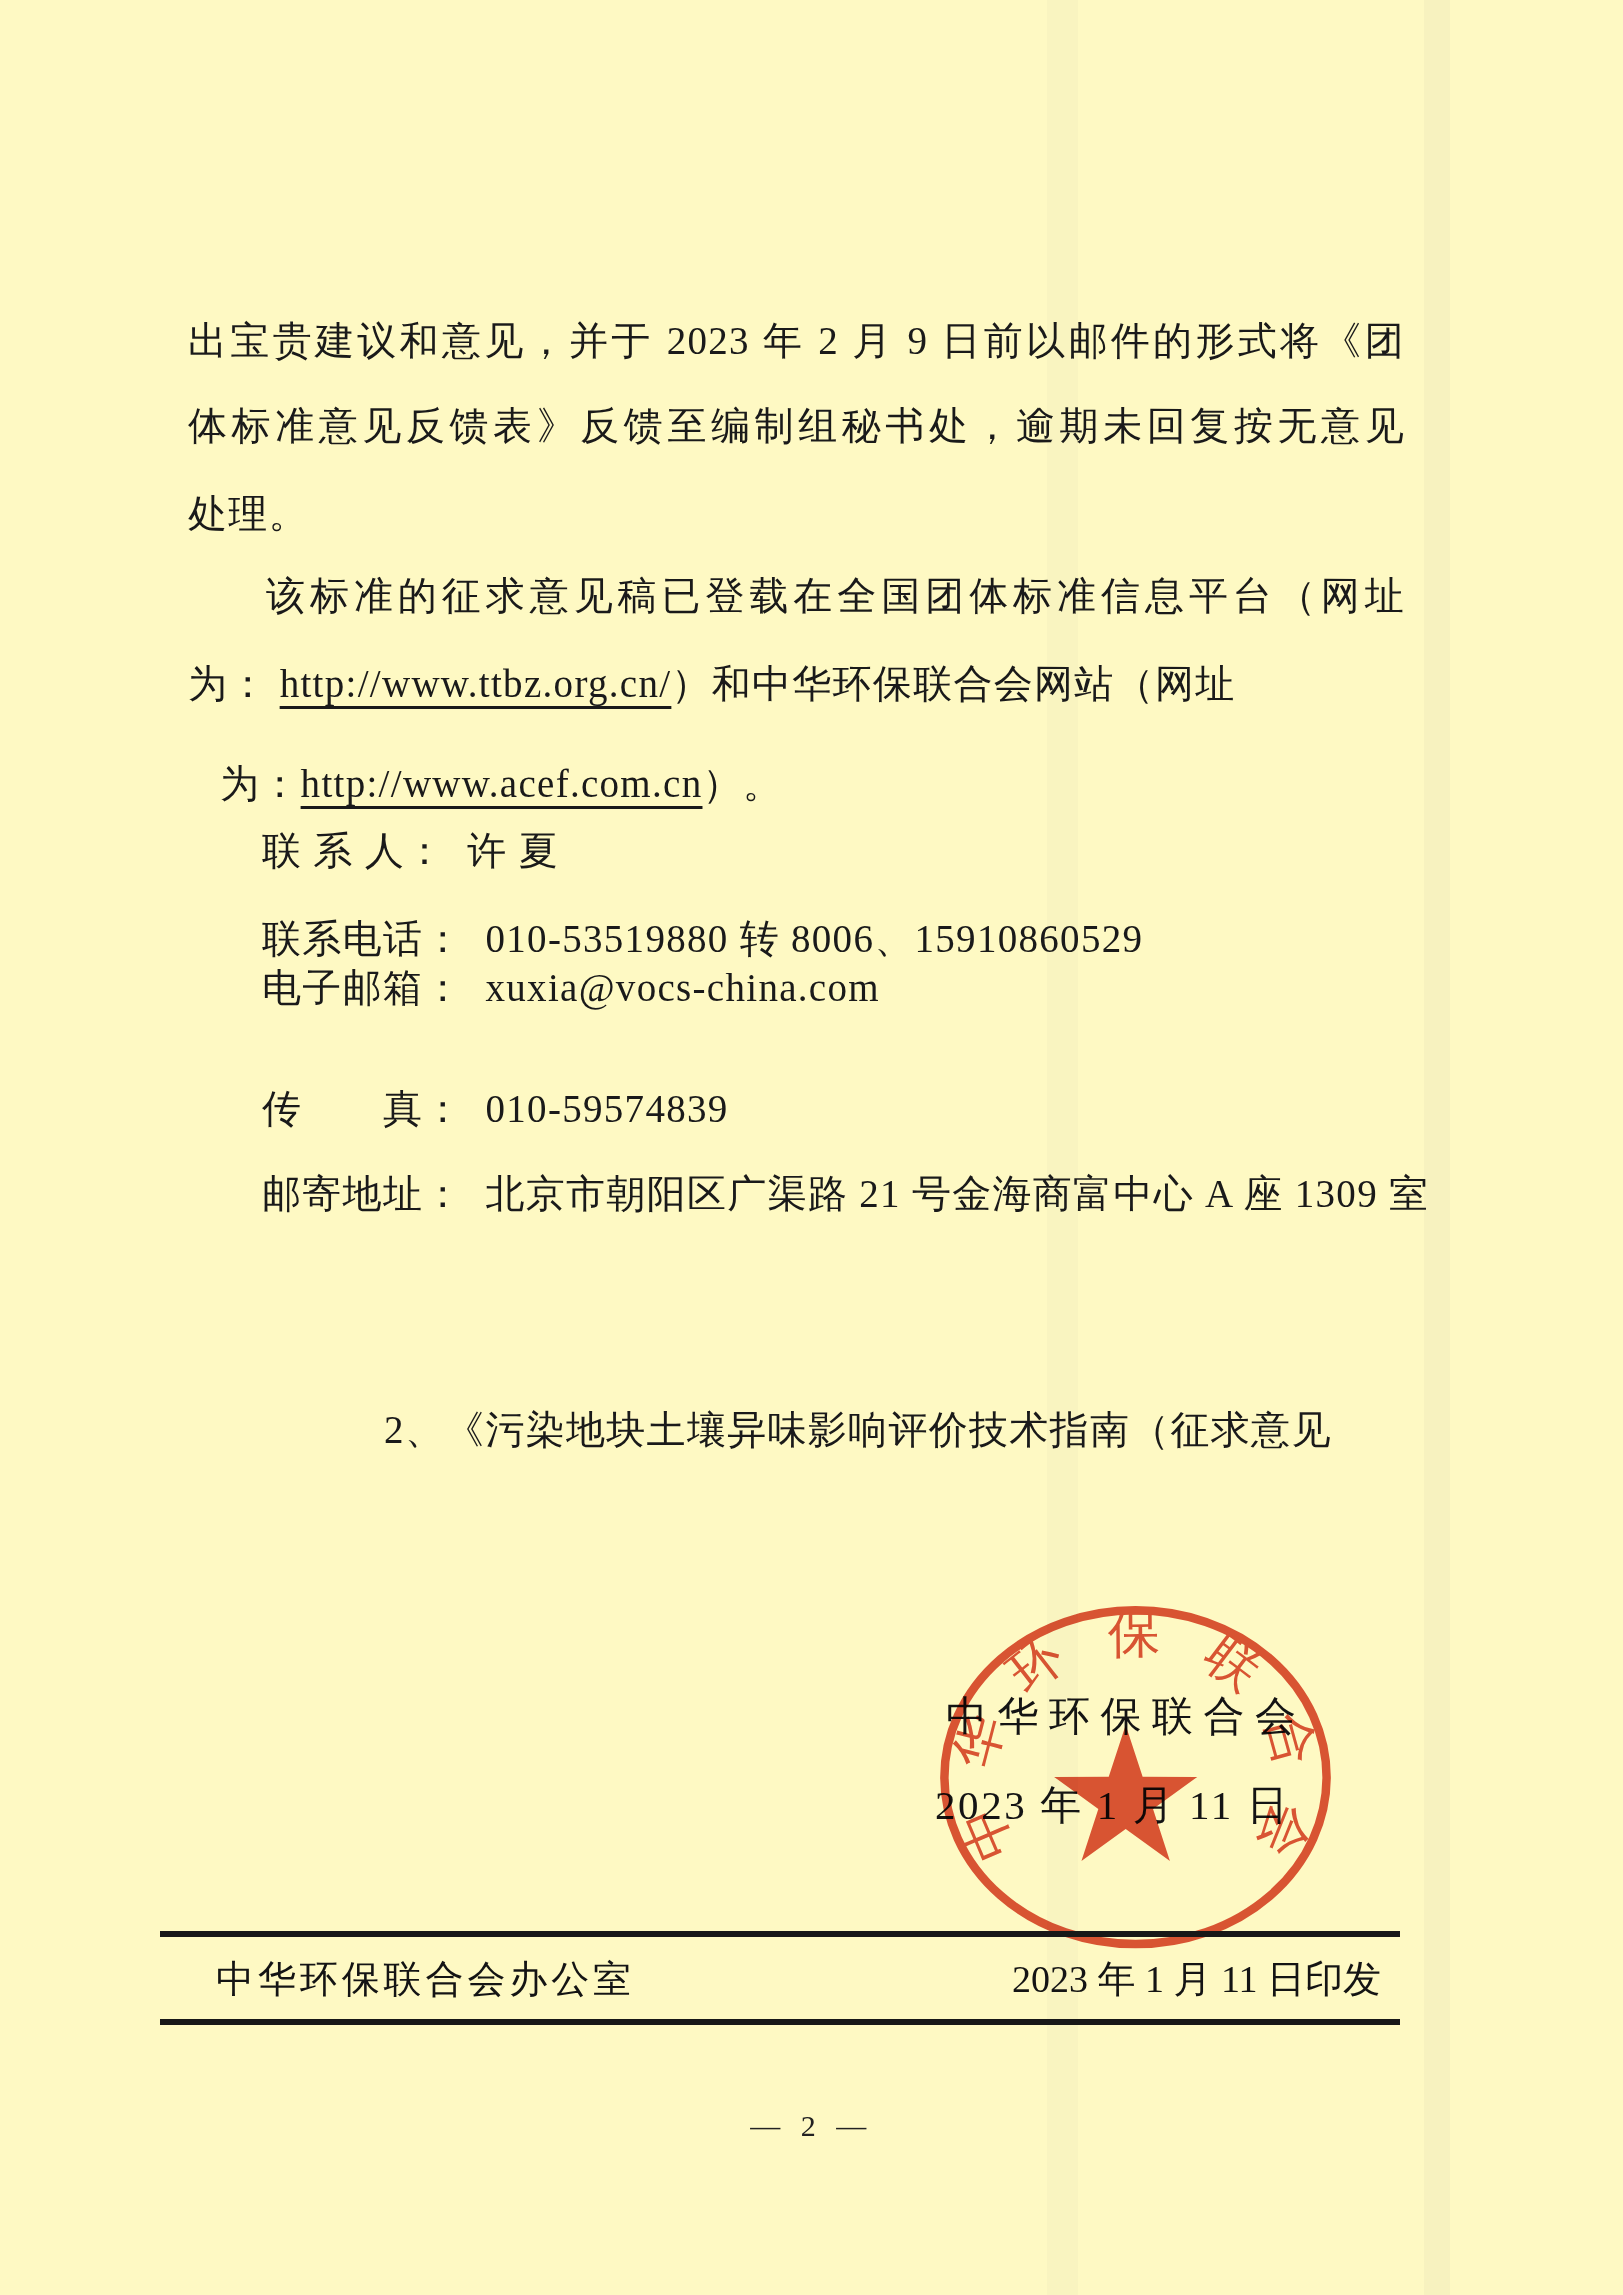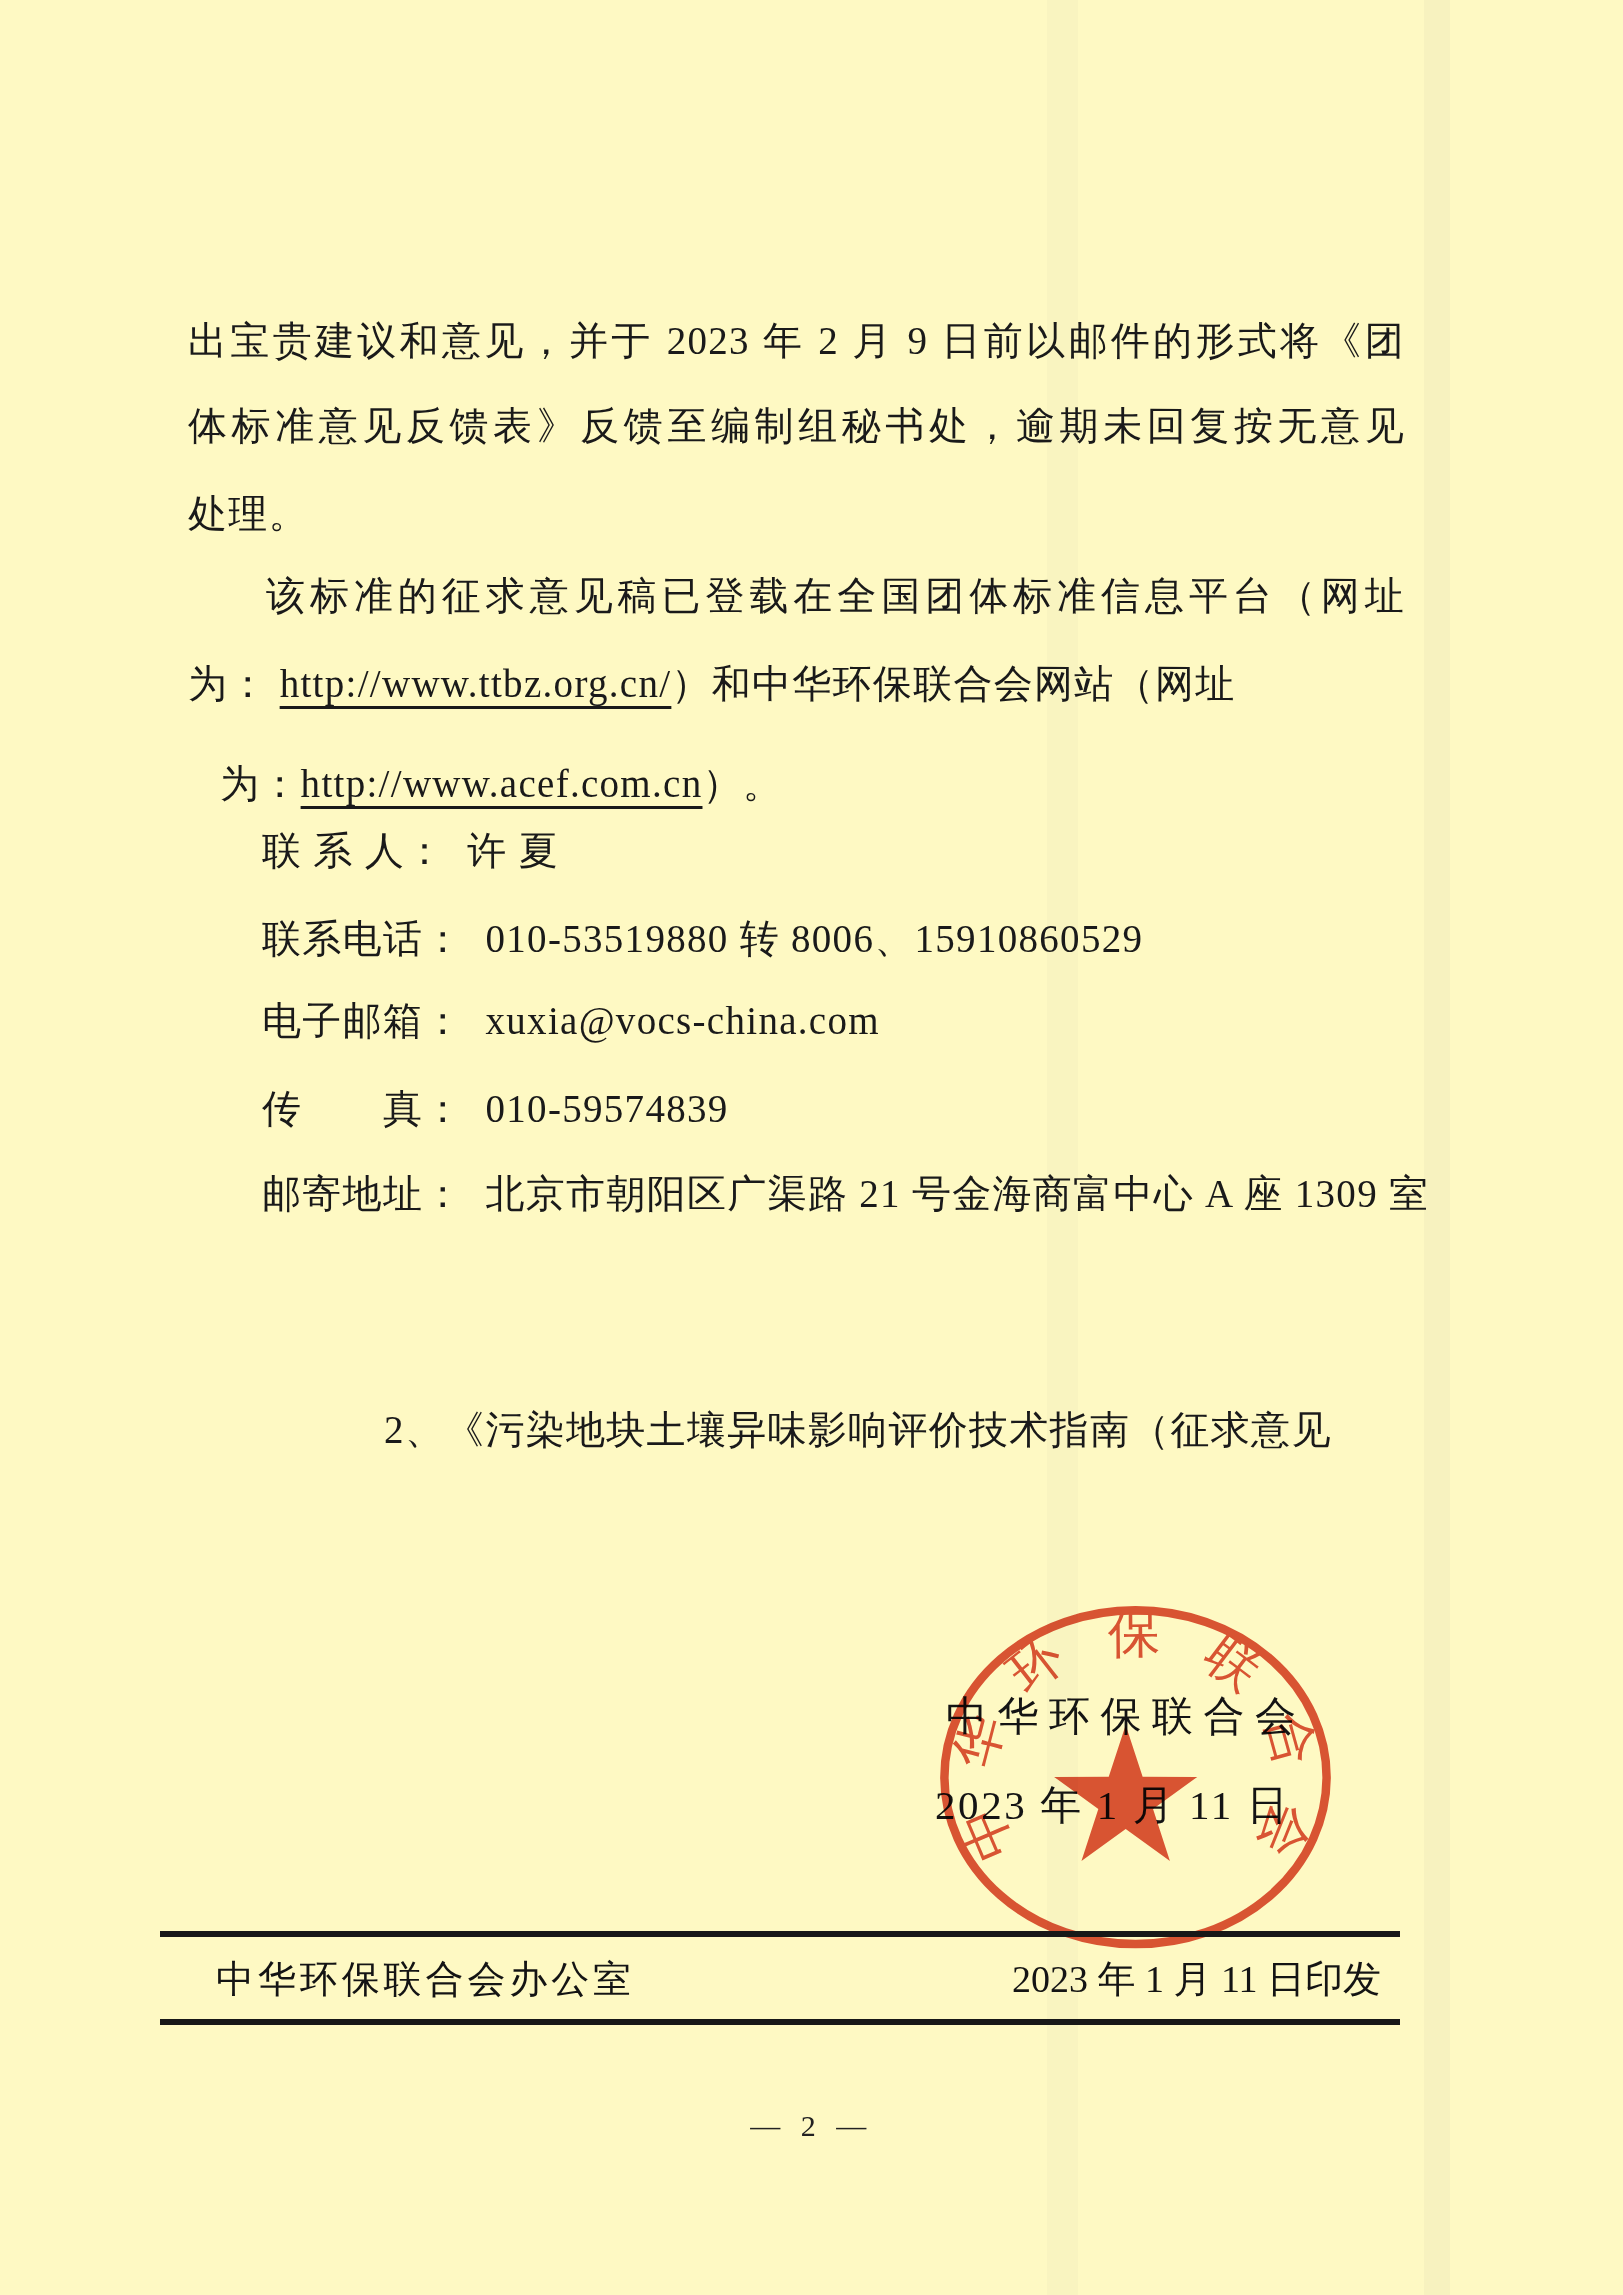--- a/index.html
+++ b/index.html
@@ -97,21 +97,21 @@
   <div class="line" style="left:188px;top:756px;margin-left:32px;">
     <span>为：</span><span class="url">http://www.acef.com.cn</span><span>）。</span>
   </div>
 
   <div class="line contact" style="left:262px;top:823px;">
     <span>联 系 人：</span><span class="val">许 夏</span>
   </div>
   <div class="line contact" style="left:262px;top:911px;">
     <span>联系电话：</span><span class="val">010-53519880 转 8006、15910860529</span>
   </div>
-  <div class="line contact" style="left:262px;top:993px;">
+  <div class="line contact" style="left:262px;top:960px;">
     <span>电子邮箱：</span><span class="val">xuxia@vocs-china.com</span>
   </div>
   <div class="line contact" style="left:262px;top:1081px;">
     <span>传　　真：</span><span class="val">010-59574839</span>
   </div>
   <div class="line contact" style="left:262px;top:1166px;">
     <span>邮寄地址：</span><span class="val">北京市朝阳区广渠路 21 号金海商富中心 A 座 1309 室</span>
   </div>
 
   <div class="line" style="left:384px;top:1402px;">2、《污染地块土壤异味影响评价技术指南（征求意见</div>

